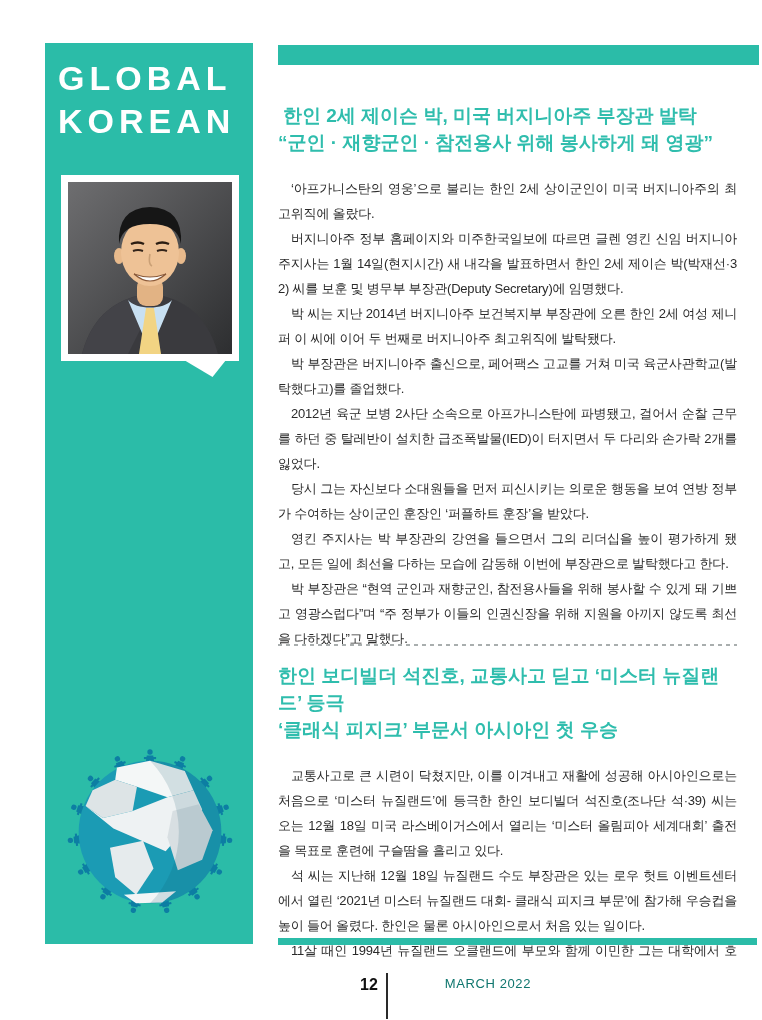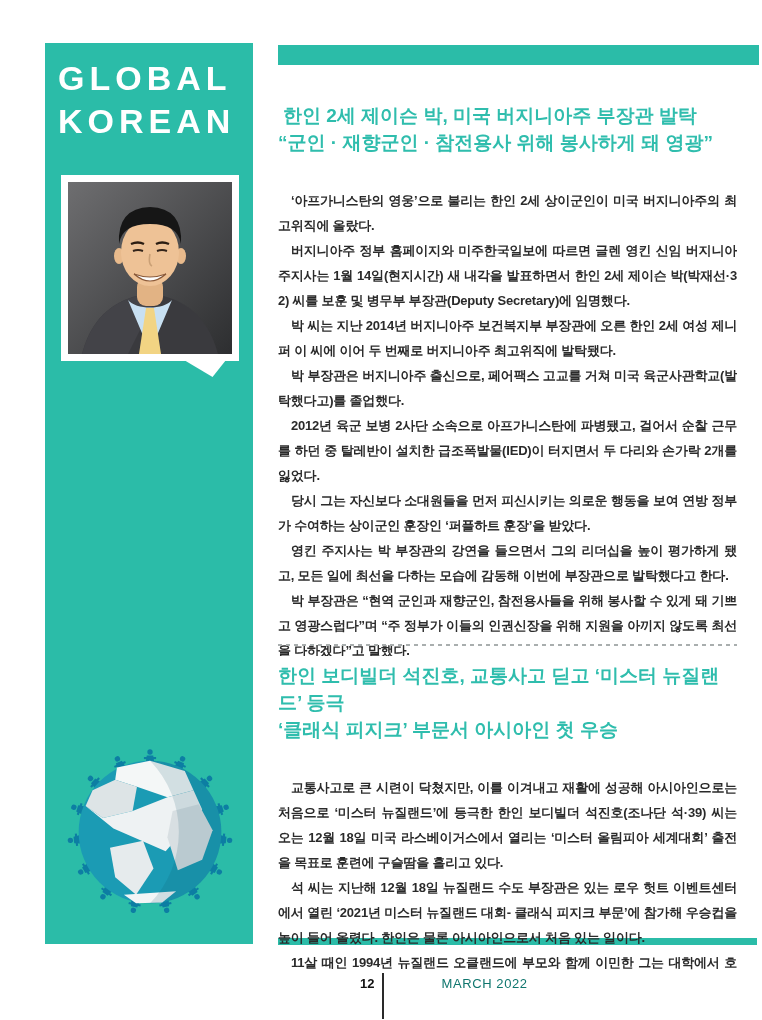--- a/index.html
+++ b/index.html
@@ -35,36 +35,36 @@
   .top-bar    { position:absolute; left:278px; top:45px;  width:481px; height:20px; background:#2bbca8; }
   .bottom-bar { position:absolute; left:278px; top:938px; width:479px; height:7px;  background:#2bbca8; }
 
   
   .article { position:absolute; left:278px; width:459px; }
   .article-1 { top:102px; }
   .article-2 { top:662px; }
   .headline { color:#2fbdad; font-weight:800; font-size:19px; line-height:27px; }
   .headline .hl-line { display:block; }
   .headline .hl-line.indented { padding-left:5px; }
-  .art-body { margin-top:32px; overflow:hidden;font-weight:bold; }
+  .art-body { margin-top:20px; overflow:hidden; }
   .article-1 .art-body { height:468px; }
   .article-2 .art-body { height:206px; }
   .art-body p {
     font-size:13px; line-height:25px; color:#2a2a2a; letter-spacing:-0.2px;
     text-align:justify; text-indent:13px; word-break:break-all;
   }
 
   .dashed-divider {
     position:absolute; left:278px; top:644px; width:459px; height:2px;
     background:repeating-linear-gradient(90deg,#a9aeae 0 4px,transparent 4px 8px);
   }
 
   
   .footer { position:absolute; left:360px; top:973px; display:flex; align-items:flex-start; }
-  .footer .pagenum { font-weight:800; font-size:13px; color:#111; padding-top:3px; }
+  .footer .pagenum { font-weight:800; font-size:16px; color:#111; padding-top:3px; }
   .footer .fdiv { width:2px; height:46px; background:#2a2a2a; margin:0 9px 0 8px; }
   .footer .issue { font-size:13px; color:#0f766e; letter-spacing:0.6px; padding-top:3px;margin-left:48px; }
 </style>
 </head>
 <body>
 
 <div class="page">
 
   <aside class="sidebar">
     <div class="brand">

